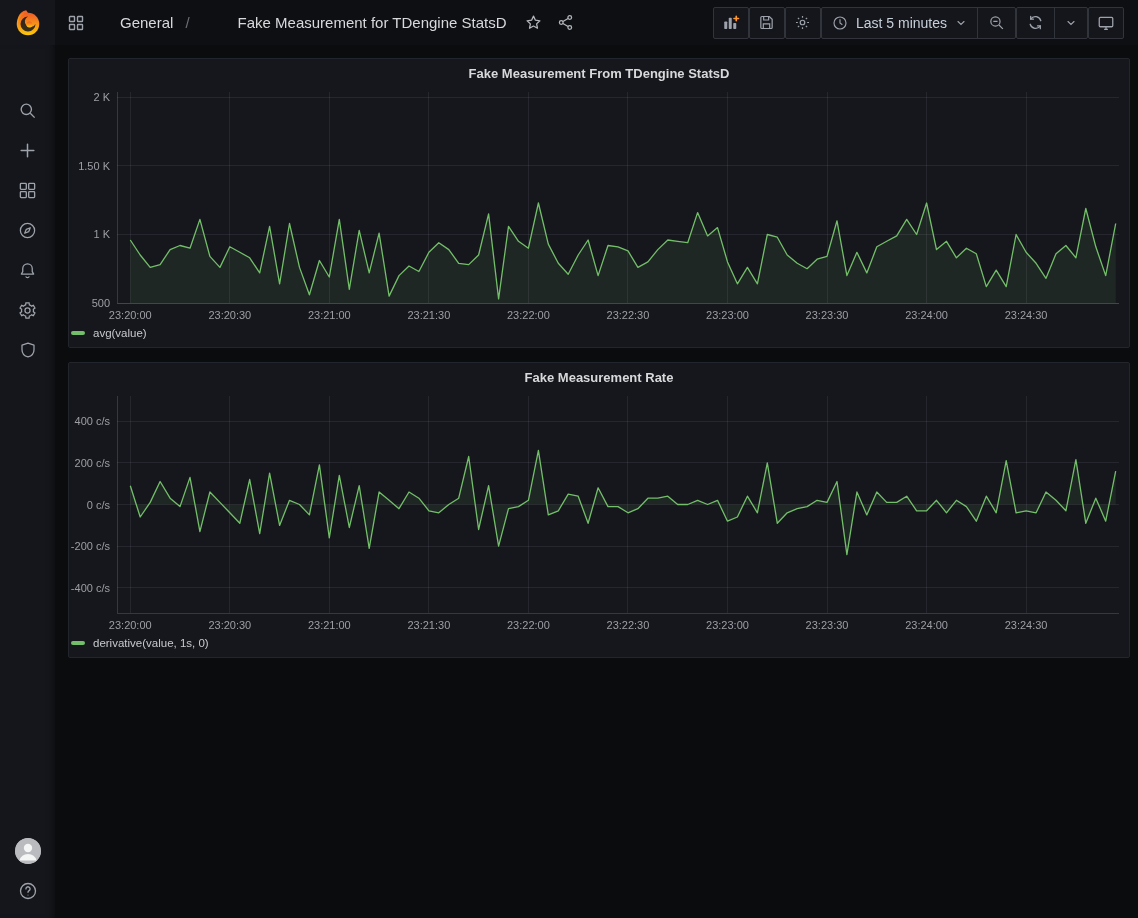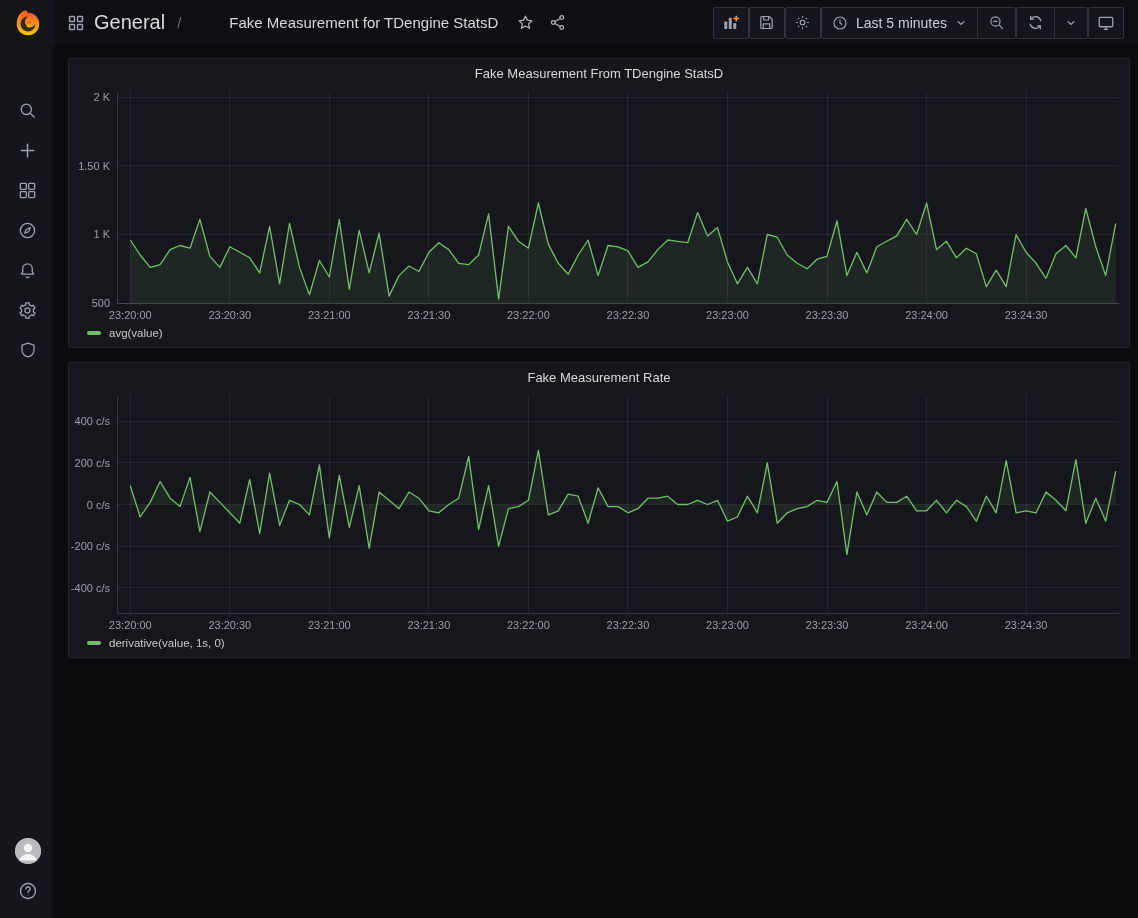--- a/index.html
+++ b/index.html
@@ -8,21 +8,21 @@
     font-family:"Liberation Sans", sans-serif;
     background:#0b0c0e; color:#d8d9da;
     display:grid;
     grid-template-columns:55px 1fr;
     grid-template-rows:45px 1fr;
   }
   
   .logo-cell { grid-column:1; grid-row:1; background:#15161b; display:flex; align-items:center; justify-content:center; cursor:pointer; }
   .topbar { grid-column:2; grid-row:1; background:#0e0f13; display:flex; align-items:center; padding:0 14px 0 13px; }
   .crumb-icon { display:flex; align-items:center; color:#9da2ab; margin-right:10px; cursor:pointer; }
-  .crumb { font-size:20px; color:#d8d9da; cursor:pointer; }
+  .crumb { font-size:15px; color:#d8d9da; cursor:pointer;margin-left:26px; }
   .crumb-sep { font-size:15px; color:#6e7077; margin:0 12px; }
   .crumb-title { font-size:15px; color:#d8d9da;padding-left:36px; }
   .tb-iconbtn { display:flex; align-items:center; justify-content:center; width:30px; height:30px; color:#b4b7bd; cursor:pointer; border-radius:2px; }
   .tb-iconbtn + .tb-iconbtn { margin-left:2px; }
   .crumb-actions { display:flex; align-items:center; margin-left:12px; }
   .toolbar { margin-left:auto; display:flex; align-items:flex-end; gap:0; }
   .btn, .btn-group { background:#15161c; border:1px solid #31343a; border-radius:2px; height:32px; display:flex; align-items:center; color:#9da2ab; cursor:pointer; }
   .btn { width:36px; justify-content:center; }
   .btn-group { padding:0; }
   .btn-group > .seg { height:100%; display:flex; align-items:center; padding:0 10px; }
@@ -32,25 +32,25 @@
   
   .sidebar { grid-column:1; grid-row:2; background:#15161b; display:flex; flex-direction:column; align-items:center; padding-top:45px; position:relative; box-shadow:inset -6px 0 8px -6px rgba(0,0,0,.6); }
   .side-item { width:55px; height:40px; display:flex; align-items:center; justify-content:center; color:#9da2ab; cursor:pointer; }
   .sidebar-bottom { position:absolute; bottom:14px; left:0; width:55px; display:flex; flex-direction:column; align-items:center; gap:14px; }
   .avatar { width:26px; height:26px; border-radius:50%; background:#b9bbbe; overflow:hidden; cursor:pointer; display:flex; align-items:center; justify-content:center; }
   
   .content { grid-column:2; grid-row:2; background:#0b0c0e; padding:13px 8px 0 13px; overflow:hidden; }
   .panel { background:#16171d; border:1px solid #22252b; border-radius:2px; width:100%; }
   .panel + .panel { margin-top:14px; }
   .panel-header { height:28px; display:flex; align-items:center; justify-content:center; cursor:pointer; }
-  .panel-title { font-size:13px; font-weight:400; color:#d8d9da;text-align:right; }
+  .panel-title { font-size:13px; font-weight:700; color:#d8d9da;text-align:right; }
   .chart-svg { display:block; width:100%; }
   #chart-0 { height:238px; }
   #chart-1 { height:244px; }
-  .legend { display:flex; align-items:center; padding:2px 0 8px 18px; cursor:pointer; }
+  .legend { display:flex; align-items:center; padding:2px 0 8px 2px; cursor:pointer; }
   .legend-swatch { width:14px; height:4px; border-radius:2px; background:#73bf69; margin-right:8px; }
   .legend-label { font-size:11.5px; color:#c8c9ce; }
 </style>
 </head>
 <body>
 
 <div class="logo-cell">
   <svg class="icon" width="30" height="30" viewBox="0 0 32 32">
     <defs>
       <linearGradient id="gflame" x1="0" y1="0" x2="0" y2="1">

